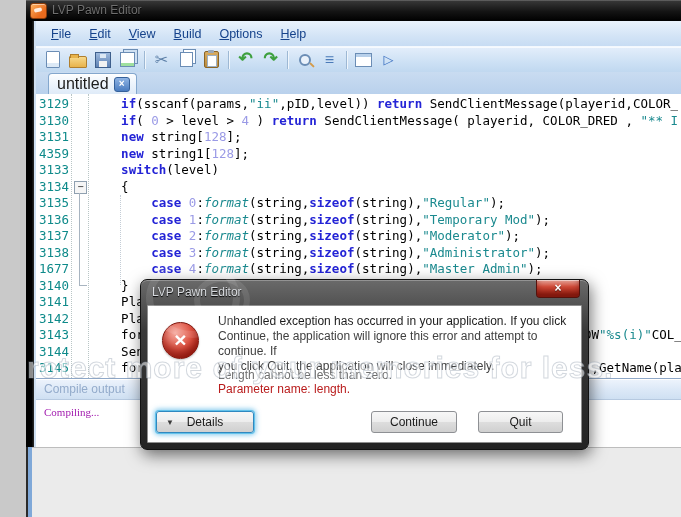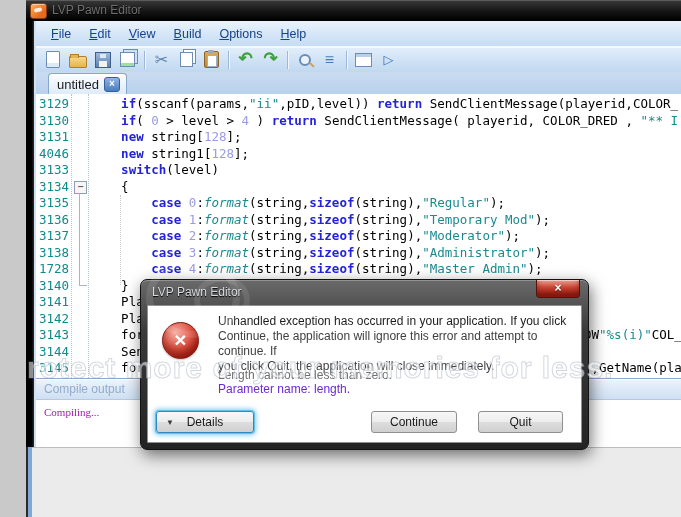--- a/index.html
+++ b/index.html
@@ -44,21 +44,21 @@
   .ic-search::after{content:"";position:absolute;left:8px;top:8px;width:6px;height:2px;background:#d49b4a;transform:rotate(45deg);border-radius:1px;}
   .ic-goto-line{color:#4a7ab8;font-size:16px;font-weight:bold;}
   .ic-new-window{width:15px;height:12px;background:#fff;border:1px solid #6b8db5;}
   .ic-new-window::before{content:"";position:absolute;left:0;top:0;width:15px;height:3px;background:#b8d0ea;}
   .ic-run{color:#3a6fc0;font-size:13px;}
 
   
   .tabstrip{position:absolute;left:10px;top:72px;width:671px;height:22px;background:linear-gradient(#c9dcf1,#b9d1ec);}
   .tab{position:absolute;left:12px;top:1px;height:20px;padding:0 6px 0 8px;display:flex;align-items:center;gap:5px;
     background:linear-gradient(#fdfeff,#eaf2fb 60%,#dfebf8);border:1px solid #84a7cd;border-bottom:none;border-radius:4px 4px 0 0;box-shadow:inset 0 1px 0 #fff;}
-  .tab-label{font-size:13px;color:#1c1c1c;}
+  .tab-label{font-size:16px;color:#1c1c1c;}
   .tab-close{width:14px;height:13px;border-radius:3px;background:linear-gradient(#8fb4e4,#4a7cc0);border:1px solid #35619b;
     color:#fff;font-size:10px;line-height:12px;text-align:center;font-weight:bold;}
 
   
   .editor{position:absolute;left:10px;top:94px;width:671px;height:284px;background:#fff;overflow:hidden;}
   .gutter-sep1{position:absolute;left:35px;top:0;height:100%;border-left:1px dotted #b9c6c6;}
   .gutter-sep2{position:absolute;left:52px;top:0;height:100%;border-left:1px dotted #b9c6c6;}
   .gut{position:absolute;left:3px;top:2px;font-family:"DejaVu Sans Mono",monospace;font-size:12.5px;color:#0e8a8a;}
   .gut-row{height:16.5px;line-height:16.5px;}
   .code{position:absolute;left:55px;top:2px;font-family:"DejaVu Sans Mono",monospace;font-size:12.5px;color:#000;white-space:pre;}
@@ -99,21 +99,21 @@
     color:#fff;text-align:center;font-size:12px;line-height:16px;font-weight:bold;text-shadow:0 1px 1px rgba(0,0,0,.6);}
   .dlg-content{position:absolute;left:6px;right:6px;top:25px;bottom:6px;background:#fff;border:1px solid #8f8f8f;border-radius:1px;}
   .err-icon{position:absolute;left:14px;top:16px;width:35px;height:35px;border-radius:50%;
     background:radial-gradient(circle at 35% 28%,#f5a99e,#e05545 48%,#a51b0e 85%);border:1px solid #7e150c;
     box-shadow:inset 0 -7px 8px rgba(110,10,5,.5), 0 1px 2px rgba(0,0,0,.25);
     color:#fff;text-align:center;font-size:21px;line-height:34px;font-weight:bold;}
   .msg{position:absolute;left:70px;top:8px;width:356px;font-size:12px;line-height:15px;}
   .msg-line1{color:#1c1c1c;}
   .msg-line2{color:#404040;}
   .detail-line1{position:absolute;left:70px;top:62px;font-size:12px;color:#6e6e6e;}
-  .detail-line2{position:absolute;left:70px;top:76px;font-size:12px;color:#6d28d9;}
+  .detail-line2{position:absolute;left:70px;top:76px;font-size:12px;color:#b91c1c;}
   .btn{position:absolute;bottom:9px;height:22px;box-sizing:border-box;border:1px solid #8e9094;border-radius:3px;
     background:linear-gradient(#f7f7f7,#ededed 48%,#dddddd 52%,#d0d0d0);font-size:12px;color:#1a1a1a;
     display:flex;align-items:center;justify-content:center;}
   .btn-details{left:8px;width:98px;border-color:#2f88c0;box-shadow:0 0 0 1px #63c2ea,0 0 5px 2px rgba(80,180,230,.7);}
   .btn-details .arrow{position:absolute;left:9px;font-size:8px;color:#3a3a3a;}
   .btn-continue{right:124px;width:86px;}
   .btn-quit{right:18px;width:85px;}
 
   
   .watermark{position:absolute;left:-20px;top:351px;width:760px;z-index:50;pointer-events:none;
@@ -197,28 +197,28 @@
     </div>
   </div>
 
   <div class="editor">
     <div class="gutter-sep1"></div>
     <div class="gutter-sep2"></div>
     <div class="gut">
         <div class="gut-row">3129</div>
         <div class="gut-row">3130</div>
         <div class="gut-row">3131</div>
-        <div class="gut-row">4046</div>
+        <div class="gut-row">4359</div>
         <div class="gut-row">3133</div>
         <div class="gut-row">3134</div>
         <div class="gut-row">3135</div>
         <div class="gut-row">3136</div>
         <div class="gut-row">3137</div>
         <div class="gut-row">3138</div>
-        <div class="gut-row">1728</div>
+        <div class="gut-row">1677</div>
         <div class="gut-row">3140</div>
         <div class="gut-row">3141</div>
         <div class="gut-row">3142</div>
         <div class="gut-row">3143</div>
         <div class="gut-row">3144</div>
         <div class="gut-row">3145</div>
         <div class="gut-row">3146</div>
       </div>
     <div class="fold-box">−</div>
     <div class="fold-vline"></div>

